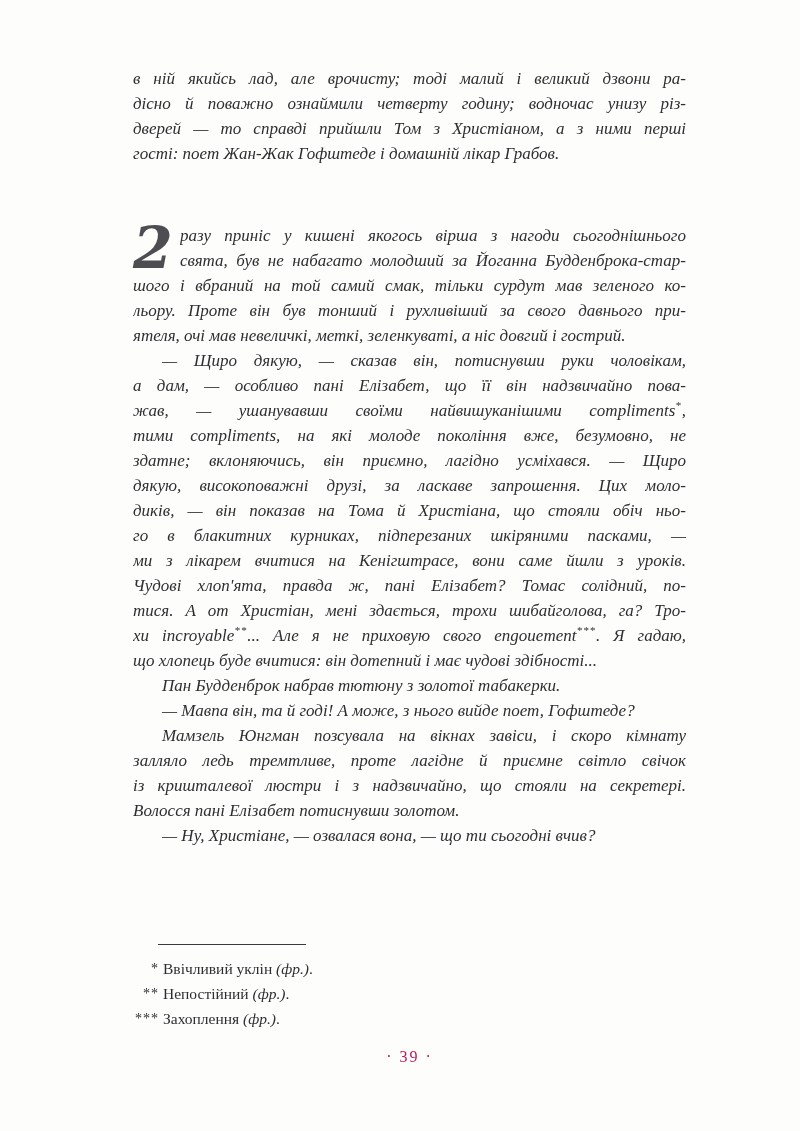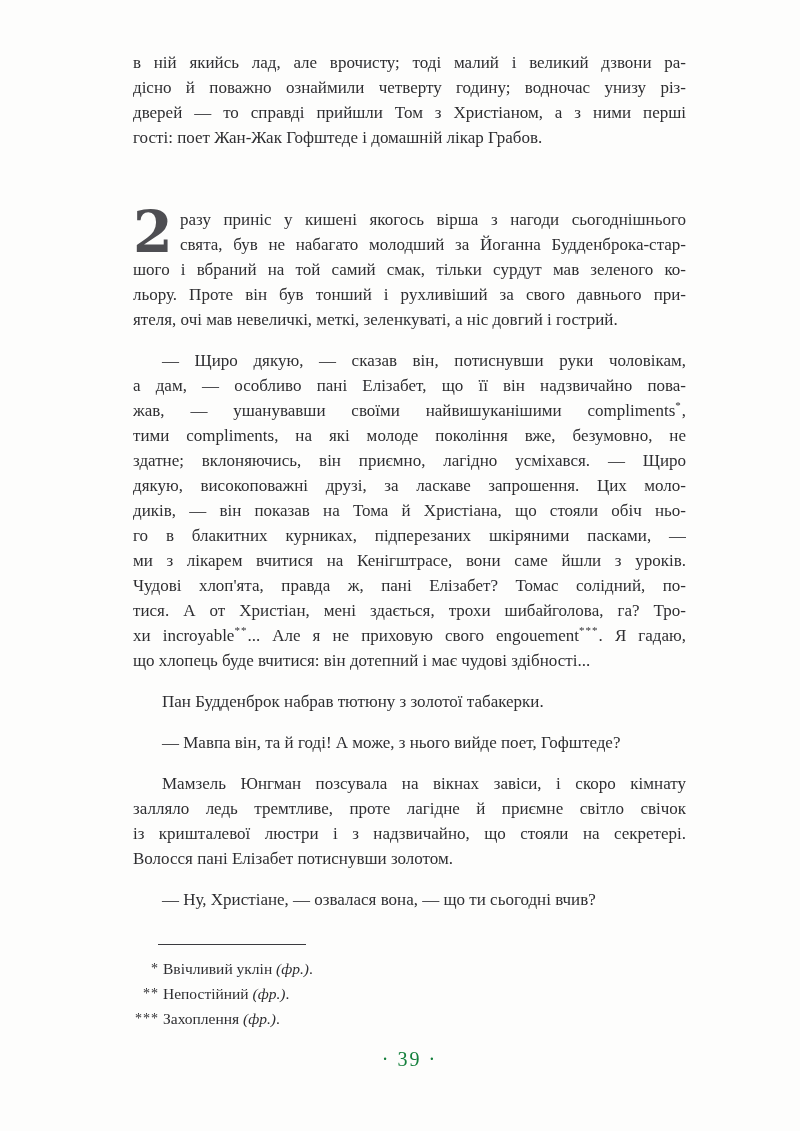--- a/index.html
+++ b/index.html
@@ -11,33 +11,33 @@
     -webkit-font-smoothing: antialiased;
   }
   .page {
     position: relative;
     width: 800px; height: 1131px;
     background: #fdfdfc;
     overflow: hidden;
   }
   .text-block {
     position: absolute;
-    left: 133px; top: 50px; width: 553px;
-    font-size: 17px; line-height: 25px;
+    left: 133px; top: 66px; width: 553px;
+    font-size: 17px; line-height: 25px; font-style: italic;
   }
   .para { margin: 0; }
   .para.section-start { margin-top: 57px; }
   .line {
     text-align: justify;
     text-align-last: justify;
     height: 25px;
     overflow: hidden;
   }
   .line.last { text-align-last: auto; }
-  .line.indent { text-indent: 29px; margin-top: 16px; }
+  .line.indent { text-indent: 29px; }
   .line sup {
     font-size: 11px;
     line-height: 0;
     vertical-align: super;
     letter-spacing: 1px;
   }
   .dropcap {
     float: left;
     width: 40px; height: 46px;
     margin: 2px 7px 0 0;
@@ -68,22 +68,22 @@
     margin-right: 4px;
     letter-spacing: 1px;
     font-size: 14px;
   }
   .fn-body { flex: 1; }
   .fn-body i { font-style: italic; }
   .page-number {
     position: absolute;
     left: 133px; top: 1048px; width: 553px;
     text-align: center;
-    font-size: 20px;
-    color: #15803d;
+    font-size: 16px;
+    color: #be185d;
     letter-spacing: 2px;
   }
 </style>
 </head>
 <body>
 
 <div class="page">
   <div class="text-block" id="content">
       <div class="para">
         <div class="line">в ній якийсь лад, але врочисту; тоді малий і великий дзвони ра-</div>

